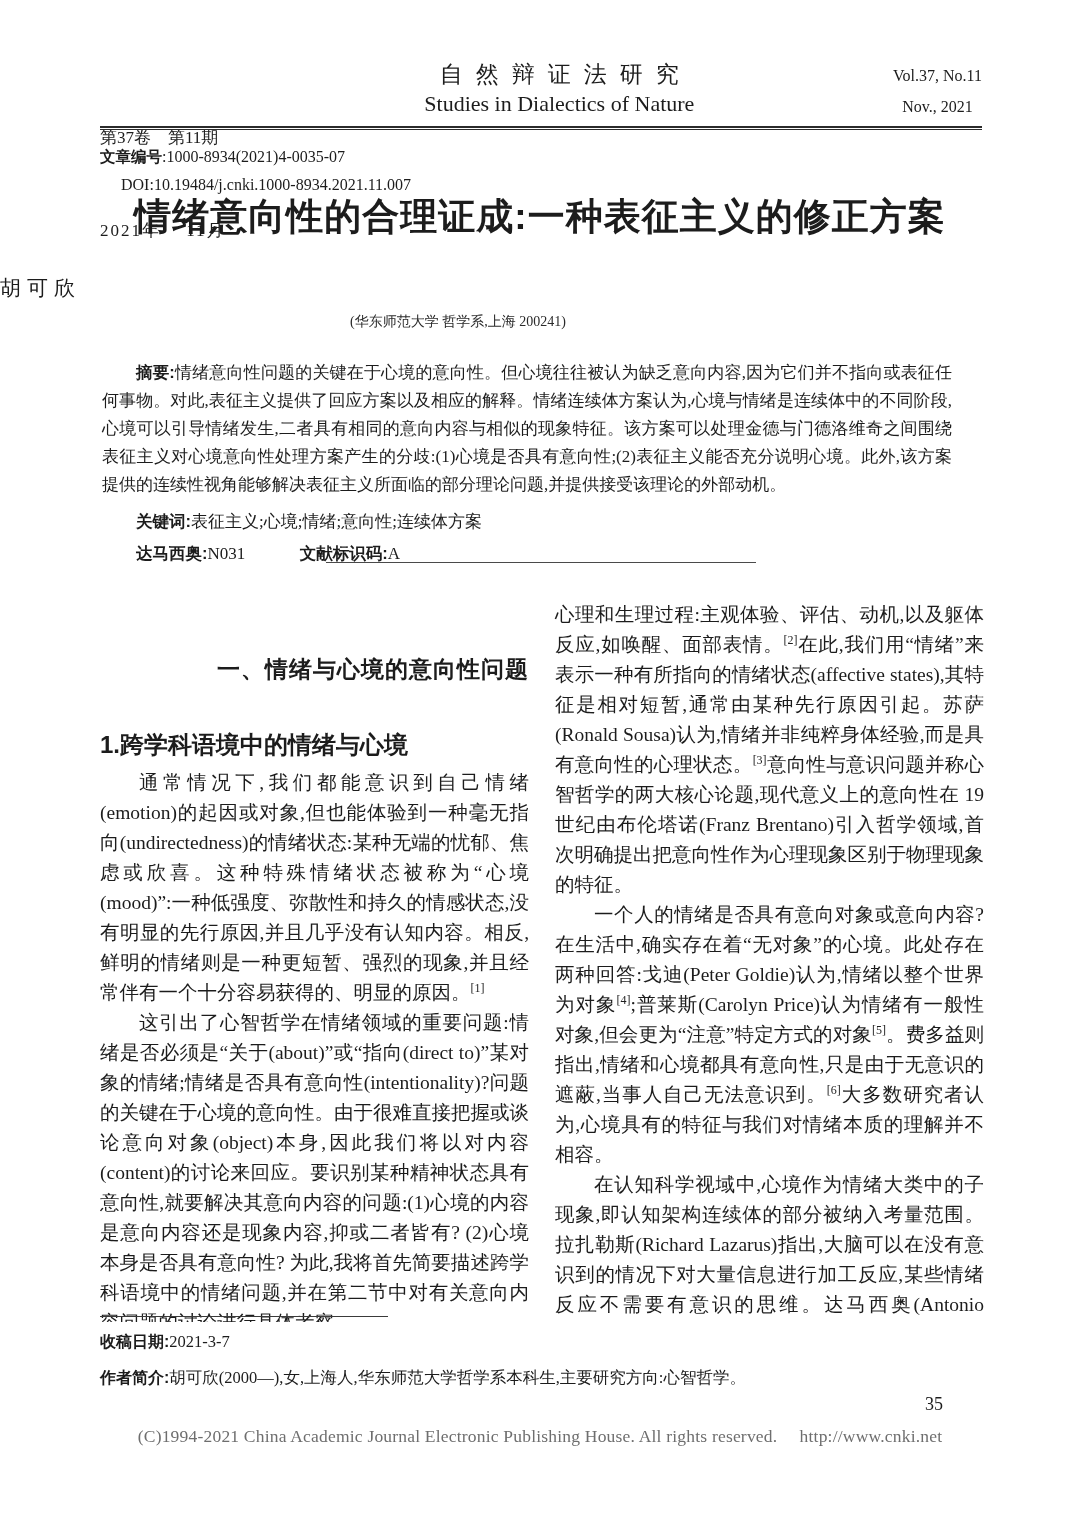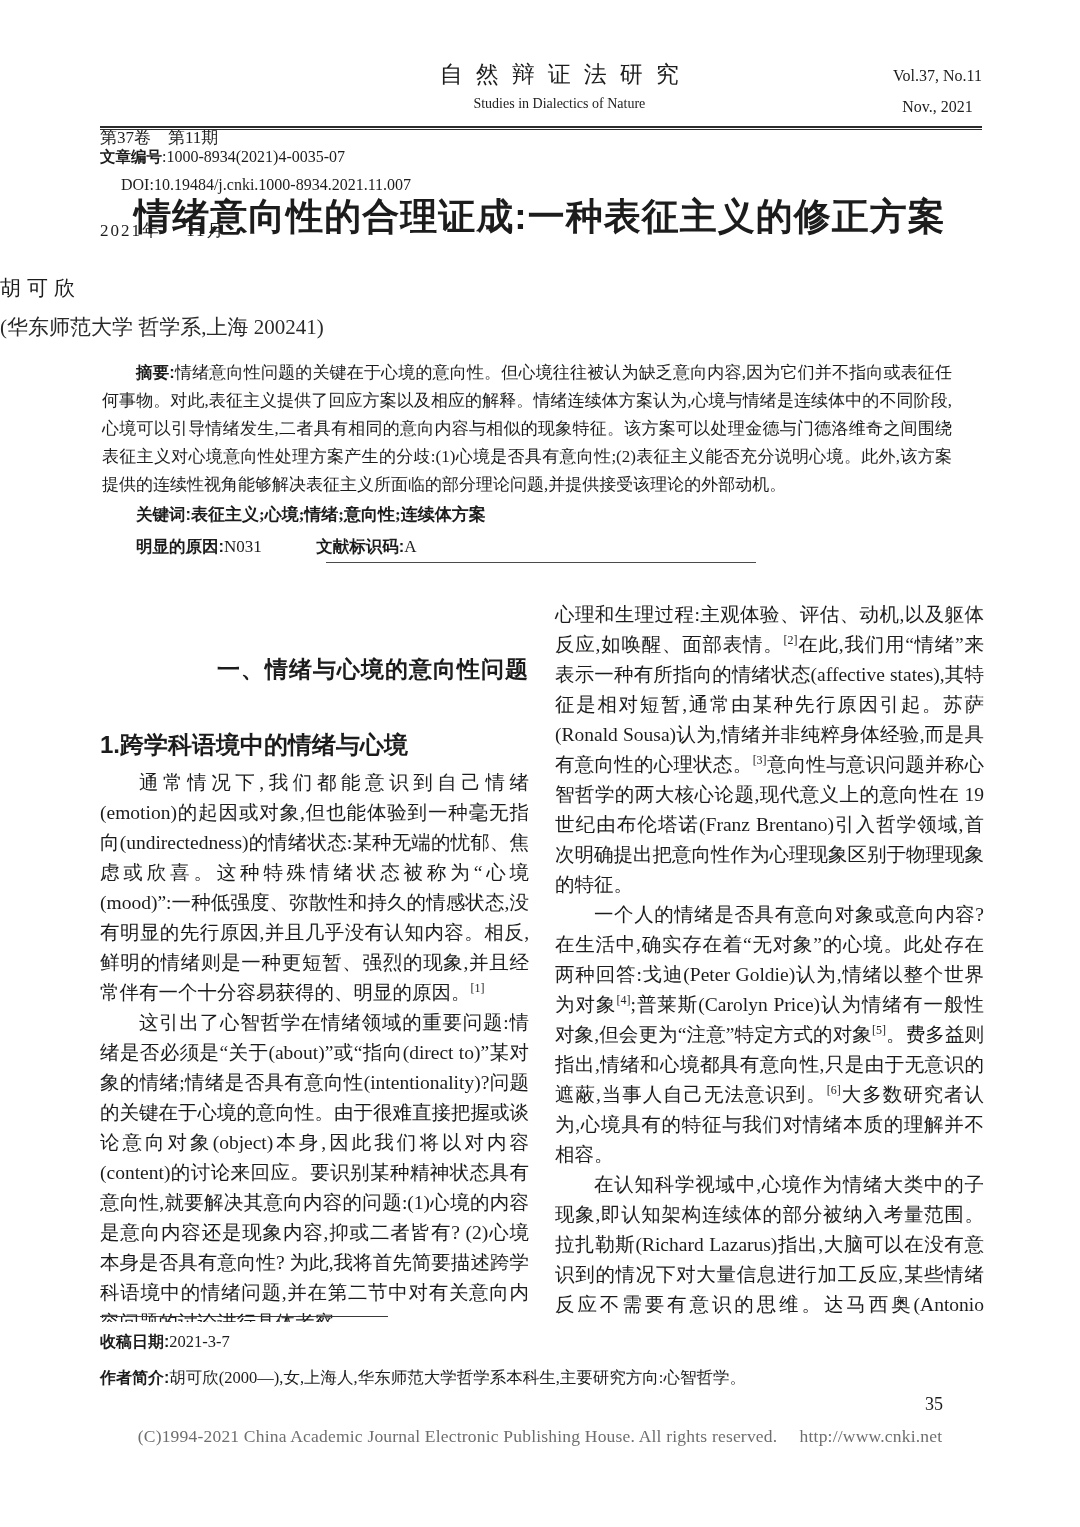--- a/index.html
+++ b/index.html
@@ -13,45 +13,45 @@
   }
   .page { position:absolute; inset:0; background:#ffffff; }
 
   
   .header { position:absolute; left:100px; top:60px; width:882px;
             display:flex; justify-content:space-between; align-items:flex-start; }
   .h-left { font-size:17px; line-height:31px; white-space:pre; }
   .h-left .spaced { letter-spacing:2px; }
   .h-center { text-align:center; }
   .jt-cn { font-size:23px; letter-spacing:13px; padding-left:13px; line-height:30px; }
-  .jt-en { font-size:14px; line-height:28px; }
+  .jt-en { font-size:22px; line-height:28px; }
   .h-right { font-size:16px; line-height:31px; text-align:center; }
   .double-rule { position:absolute; left:100px; top:126px; width:882px; height:4px;
                  border-top:2px solid #2b2b2b; border-bottom:1px solid #2b2b2b; }
 
   
   .article-id { position:absolute; left:100px; top:147px; font-size:16px; }
   .article-id b { font-family:"Liberation Sans", sans-serif; font-size:15.5px; }
   .doi { position:absolute; left:121px; top:176px; font-size:16px; }
 
   
   .title { position:absolute; left:0; top:192px; width:1080px; text-align:center;
            font-family:"Liberation Sans", sans-serif; font-weight:bold;
            font-size:37px; letter-spacing:1px; }
   .author { position:absolute; left:0; top:274px; width:892px; 
             font-size:21px; letter-spacing:6px; }
-  .affiliation { position:absolute; left:0; top:313px; width:916px; text-align:left;
-                 font-size:21px; color:#2a2a2a; }
+  .affiliation { position:absolute; left:0; top:313px; width:916px; text-align:center;
+                 font-size:14px; color:#2a2a2a; }
 
   
   .abstract-block { position:absolute; left:102px; top:358px; width:850px; }
   .abstract-block p { font-size:17px; line-height:28px; text-align:justify; }
   .abstract-block .lbl { font-family:"Liberation Sans", sans-serif; font-size:16.5px; }
   p.abstract { text-indent:2em; }
-  p.keywords { text-indent:2em; margin-top:1px;font-weight:bold; }
+  p.keywords { text-indent:2em; margin-top:8px; }
   p.clc { text-indent:2em; margin-top:3px; }
   .gap { display:inline-block; width:3.2em; }
 
   .mid-rule { position:absolute; left:326px; top:562px; width:430px;
               border-top:1px solid #4a4a4a; }
 
   
   .columns { position:absolute; left:100px; top:572px; width:884px; height:750px;
              display:flex; gap:26px; overflow:hidden; }
   .col { width:429px;margin-top:28px; }
@@ -98,21 +98,21 @@
   <div class="article-id"><b>文章编号</b><span>:1000-8934(2021)4-0035-07</span></div>
   <div class="doi">DOI:10.19484/j.cnki.1000-8934.2021.11.007</div>
 
   <h1 class="title">情绪意向性的合理证成:一种表征主义的修正方案</h1>
   <div class="author">胡可欣</div>
   <div class="affiliation">(华东师范大学 哲学系,上海 200241)</div>
 
   <div class="abstract-block">
     <p class="abstract"><b class="lbl">摘要:</b><span>情绪意向性问题的关键在于心境的意向性。但心境往往被认为缺乏意向内容,因为它们并不指向或表征任何事物。对此,表征主义提供了回应方案以及相应的解释。情绪连续体方案认为,心境与情绪是连续体中的不同阶段,心境可以引导情绪发生,二者具有相同的意向内容与相似的现象特征。该方案可以处理金德与门德洛维奇之间围绕表征主义对心境意向性处理方案产生的分歧:(1)心境是否具有意向性;(2)表征主义能否充分说明心境。此外,该方案提供的连续性视角能够解决表征主义所面临的部分理论问题,并提供接受该理论的外部动机。</span></p>
     <p class="keywords"><b class="lbl">关键词:</b><span>表征主义;心境;情绪;意向性;连续体方案</span></p>
-    <p class="clc"><b class="lbl">明显的原因:</b><span>N031</span><span class="gap"></span><b class="lbl">文献标识码:</b><span>A</span></p>
+    <p class="clc"><b class="lbl">达马西奥:</b><span>N031</span><span class="gap"></span><b class="lbl">文献标识码:</b><span>A</span></p>
   </div>
 
   <div class="mid-rule"></div>
 
   <div class="columns">
     <div class="col left">
       <h2 class="sec">一、情绪与心境的意向性问题</h2>
       <h3 class="subsec">1.跨学科语境中的情绪与心境</h3>
       <div>
           <p class="para indent">通常情况下,我们都能意识到自己情绪(emotion)的起因或对象,但也能体验到一种毫无指向(undirectedness)的情绪状态:某种无端的忧郁、焦虑或欣喜。这种特殊情绪状态被称为“心境(mood)”:一种低强度、弥散性和持久的情感状态,没有明显的先行原因,并且几乎没有认知内容。相反,鲜明的情绪则是一种更短暂、强烈的现象,并且经常伴有一个十分容易获得的、明显的原因。<sup class="ref">[1]</sup></p>

